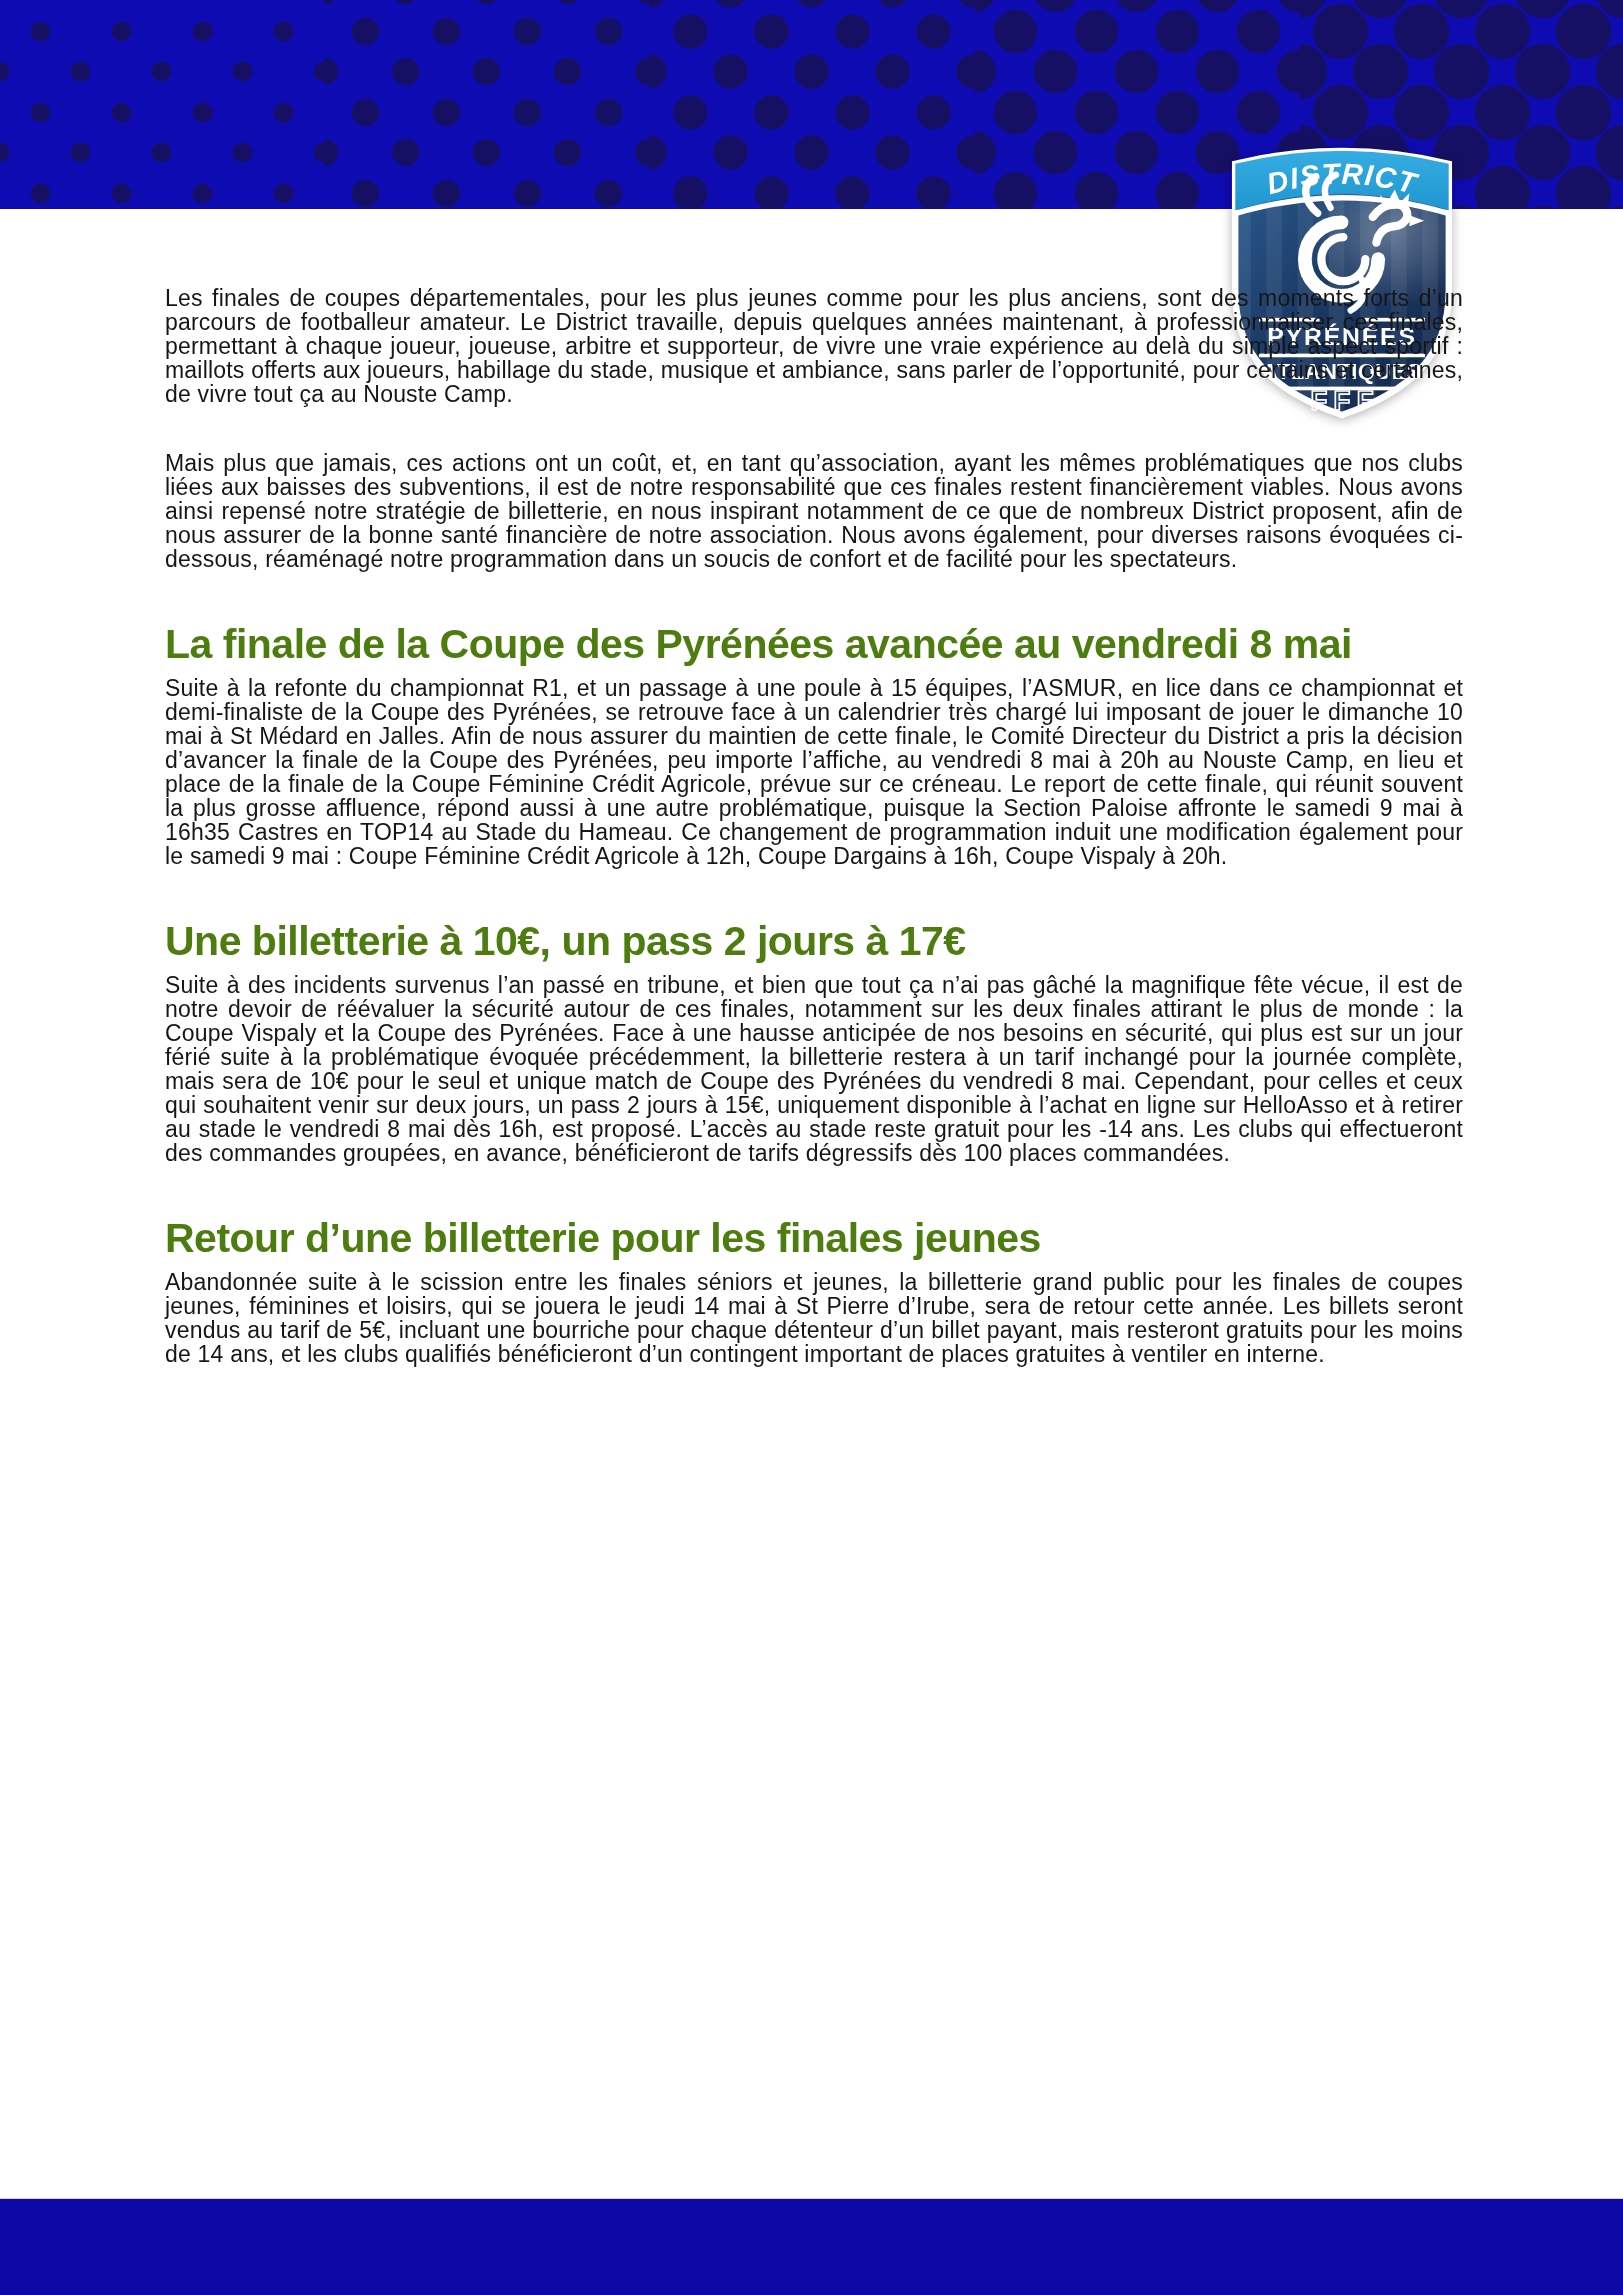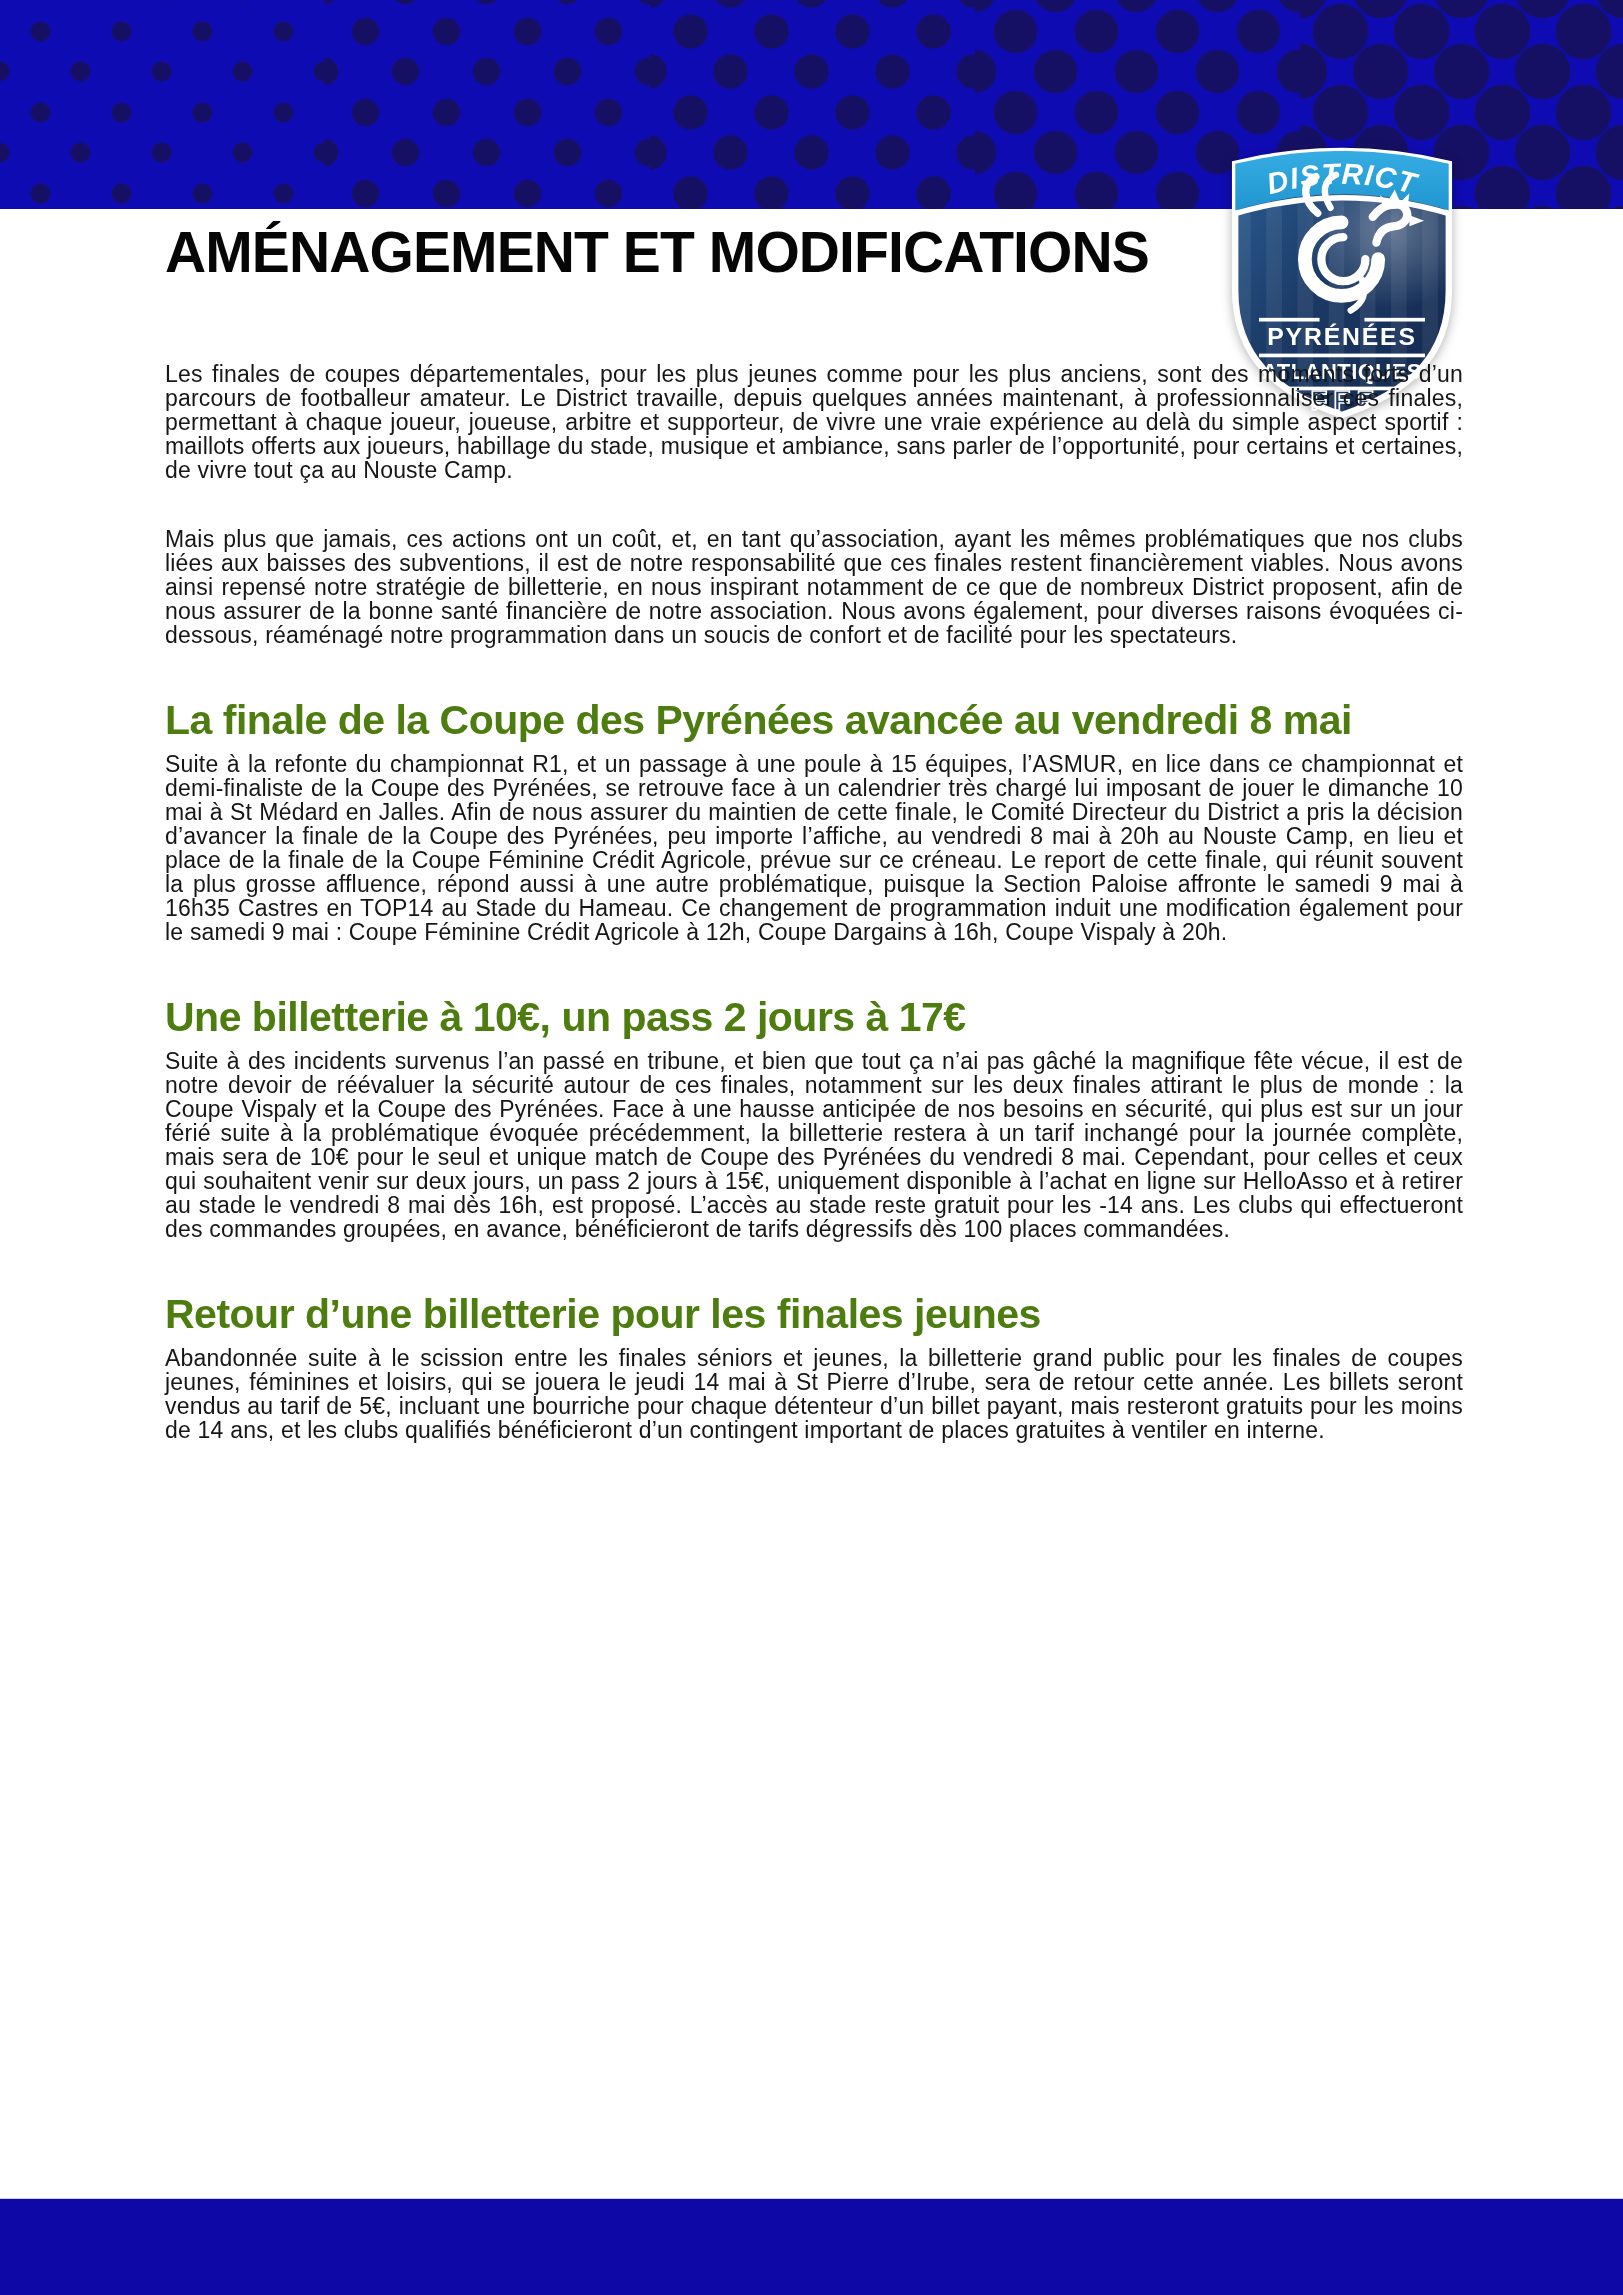--- a/index.html
+++ b/index.html
@@ -143,21 +143,20 @@
       </text>
       <text x="126.5" y="230" text-anchor="middle" font-family="Liberation Sans, sans-serif" font-size="27" font-weight="bold" fill="#ffffff" letter-spacing="2">PYRÉNÉES</text>
       <text x="126.5" y="267" text-anchor="middle" font-family="Liberation Sans, sans-serif" font-size="24" font-weight="bold" fill="#ffffff" letter-spacing="0.5">ATLANTIQUES</text>
       <text x="130" y="301" text-anchor="middle" font-family="Liberation Sans, sans-serif" font-size="30" font-weight="bold" fill="none" stroke="#ffffff" stroke-width="1.8" letter-spacing="7">FFF</text>
     </svg>
   </div>
 
   <div class="content">
 
     <div class="doc-subtitle">
-      <div>AMÉNAGEMENT ET MODIFICATIONS</div>
     </div>
 
     <p class="body-par mt-p1">Les finales de coupes départementales, pour les plus jeunes comme pour les plus anciens, sont des moments forts d’un parcours de footballeur amateur. Le District travaille, depuis quelques années maintenant, à professionnaliser ces finales, permettant à chaque joueur, joueuse, arbitre et supporteur, de vivre une vraie expérience au delà du simple aspect sportif : maillots offerts aux joueurs, habillage du stade, musique et ambiance, sans parler de l’opportunité, pour certains et certaines, de vivre tout ça au Nouste Camp.</p>
     <p class="body-par mt-p2">Mais plus que jamais, ces actions ont un coût, et, en tant qu’association, ayant les mêmes problématiques que nos clubs liées aux baisses des subventions, il est de notre responsabilité que ces finales restent financièrement viables. Nous avons ainsi repensé notre stratégie de billetterie, en nous inspirant notamment de ce que de nombreux District proposent, afin de nous assurer de la bonne santé financière de notre association. Nous avons également, pour diverses raisons évoquées ci-dessous, réaménagé notre programmation dans un soucis de confort et de facilité pour les spectateurs.</p>
 
     <h2 class="section-heading">La finale de la Coupe des Pyrénées avancée au vendredi 8 mai</h2>
     <p class="body-par mt-sp">Suite à la refonte du championnat R1, et un passage à une poule à 15 équipes, l’ASMUR, en lice dans ce championnat et demi-finaliste de la Coupe des Pyrénées, se retrouve face à un calendrier très chargé lui imposant de jouer le dimanche 10 mai à St Médard en Jalles. Afin de nous assurer du maintien de cette finale, le Comité Directeur du District a pris la décision d’avancer la finale de la Coupe des Pyrénées, peu importe l’affiche, au vendredi 8 mai à 20h au Nouste Camp, en lieu et place de la finale de la Coupe Féminine Crédit Agricole, prévue sur ce créneau. Le report de cette finale, qui réunit souvent la plus grosse affluence, répond aussi à une autre problématique, puisque la Section Paloise affronte le samedi 9 mai à 16h35 Castres en TOP14 au Stade du Hameau. Ce changement de programmation induit une modification également pour le samedi 9 mai : Coupe Féminine Crédit Agricole à 12h, Coupe Dargains à 16h, Coupe Vispaly à 20h.</p>
 
     <h2 class="section-heading">Une billetterie à 10€, un pass 2 jours à 17€</h2>
     <p class="body-par mt-sp">Suite à des incidents survenus l’an passé en tribune, et bien que tout ça n’ai pas gâché la magnifique fête vécue, il est de notre devoir de réévaluer la sécurité autour de ces finales, notamment sur les deux finales attirant le plus de monde : la Coupe Vispaly et la Coupe des Pyrénées. Face à une hausse anticipée de nos besoins en sécurité, qui plus est sur un jour férié suite à la problématique évoquée précédemment, la billetterie restera à un tarif inchangé pour la journée complète, mais sera de 10€ pour le seul et unique match de Coupe des Pyrénées du vendredi 8 mai. Cependant, pour celles et ceux qui souhaitent venir sur deux jours, un pass 2 jours à 15€, uniquement disponible à l’achat en ligne sur HelloAsso et à retirer au stade le vendredi 8 mai dès 16h, est proposé. L’accès au stade reste gratuit pour les -14 ans. Les clubs qui effectueront des commandes groupées, en avance, bénéficieront de tarifs dégressifs dès 100 places commandées.</p>

